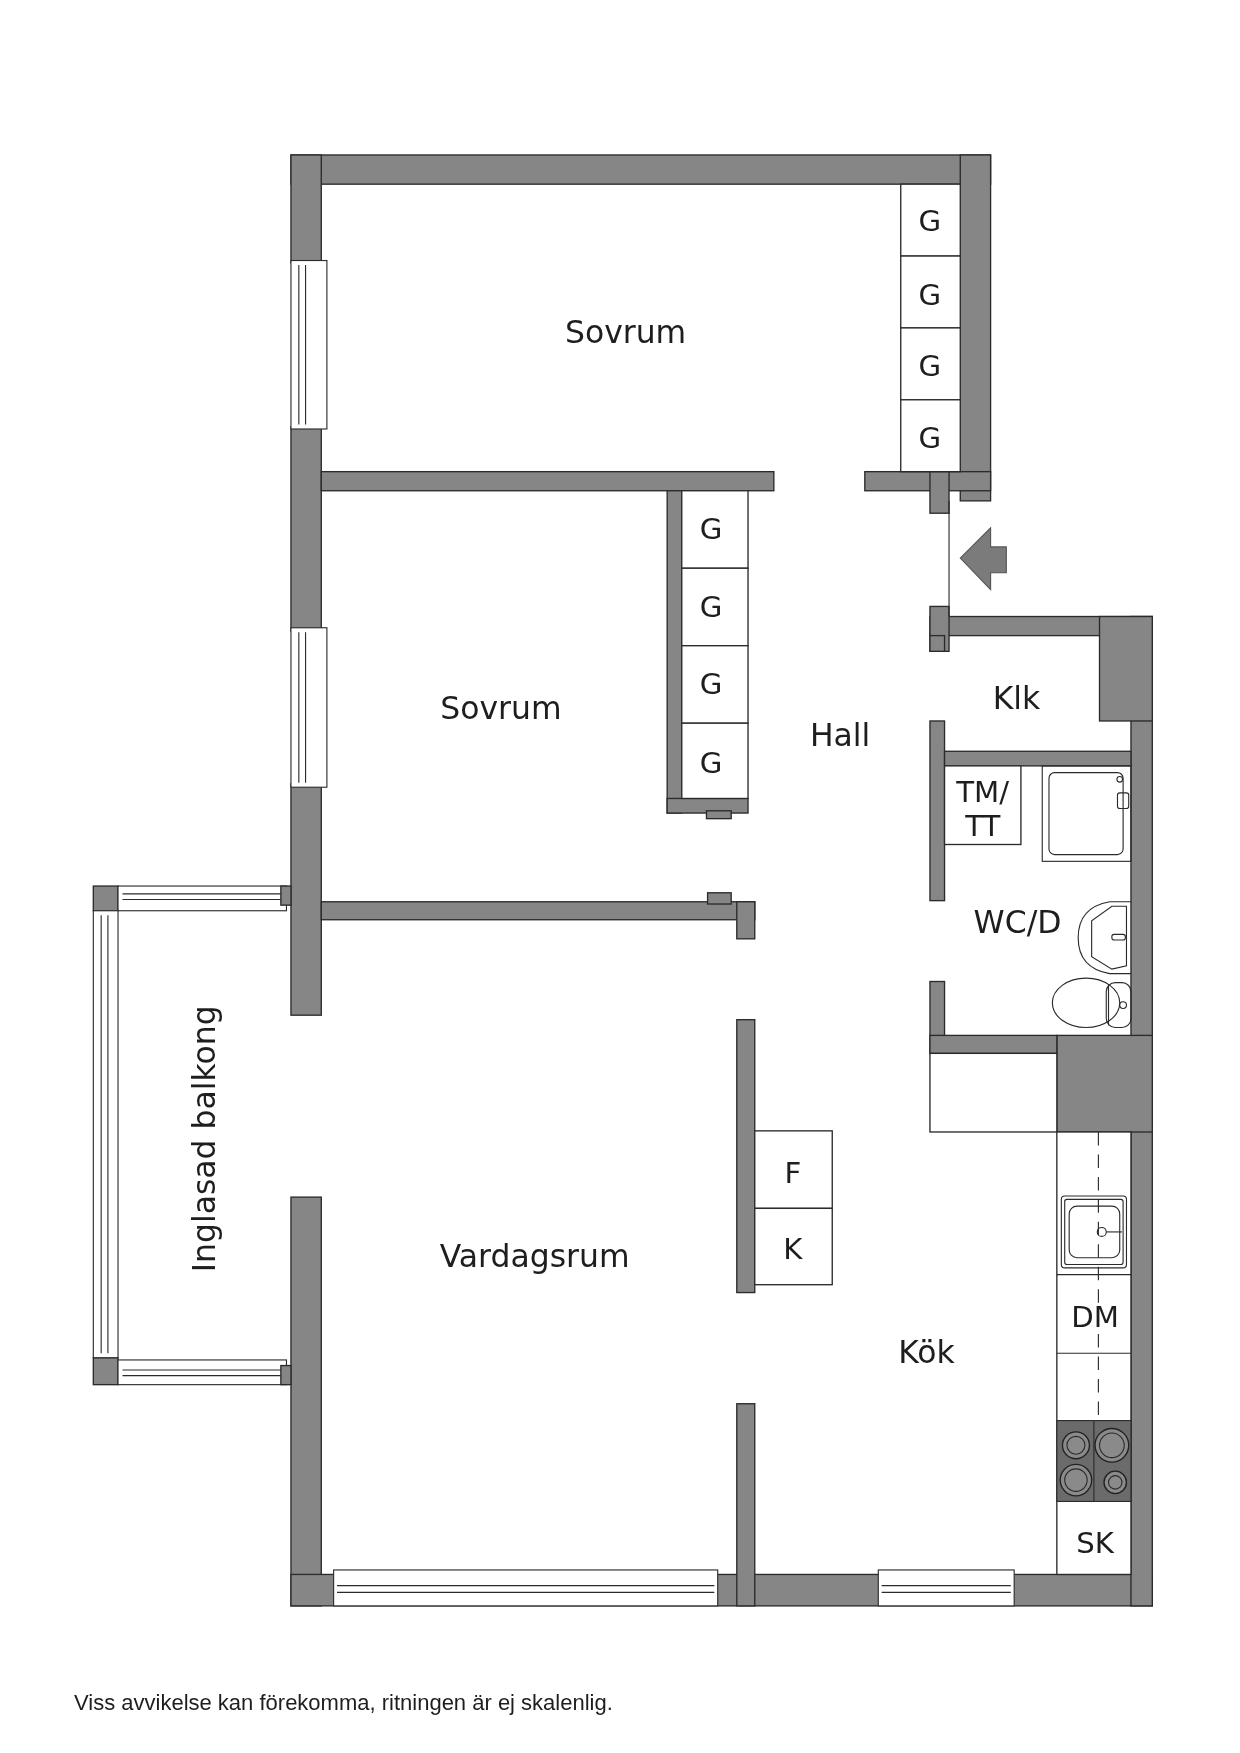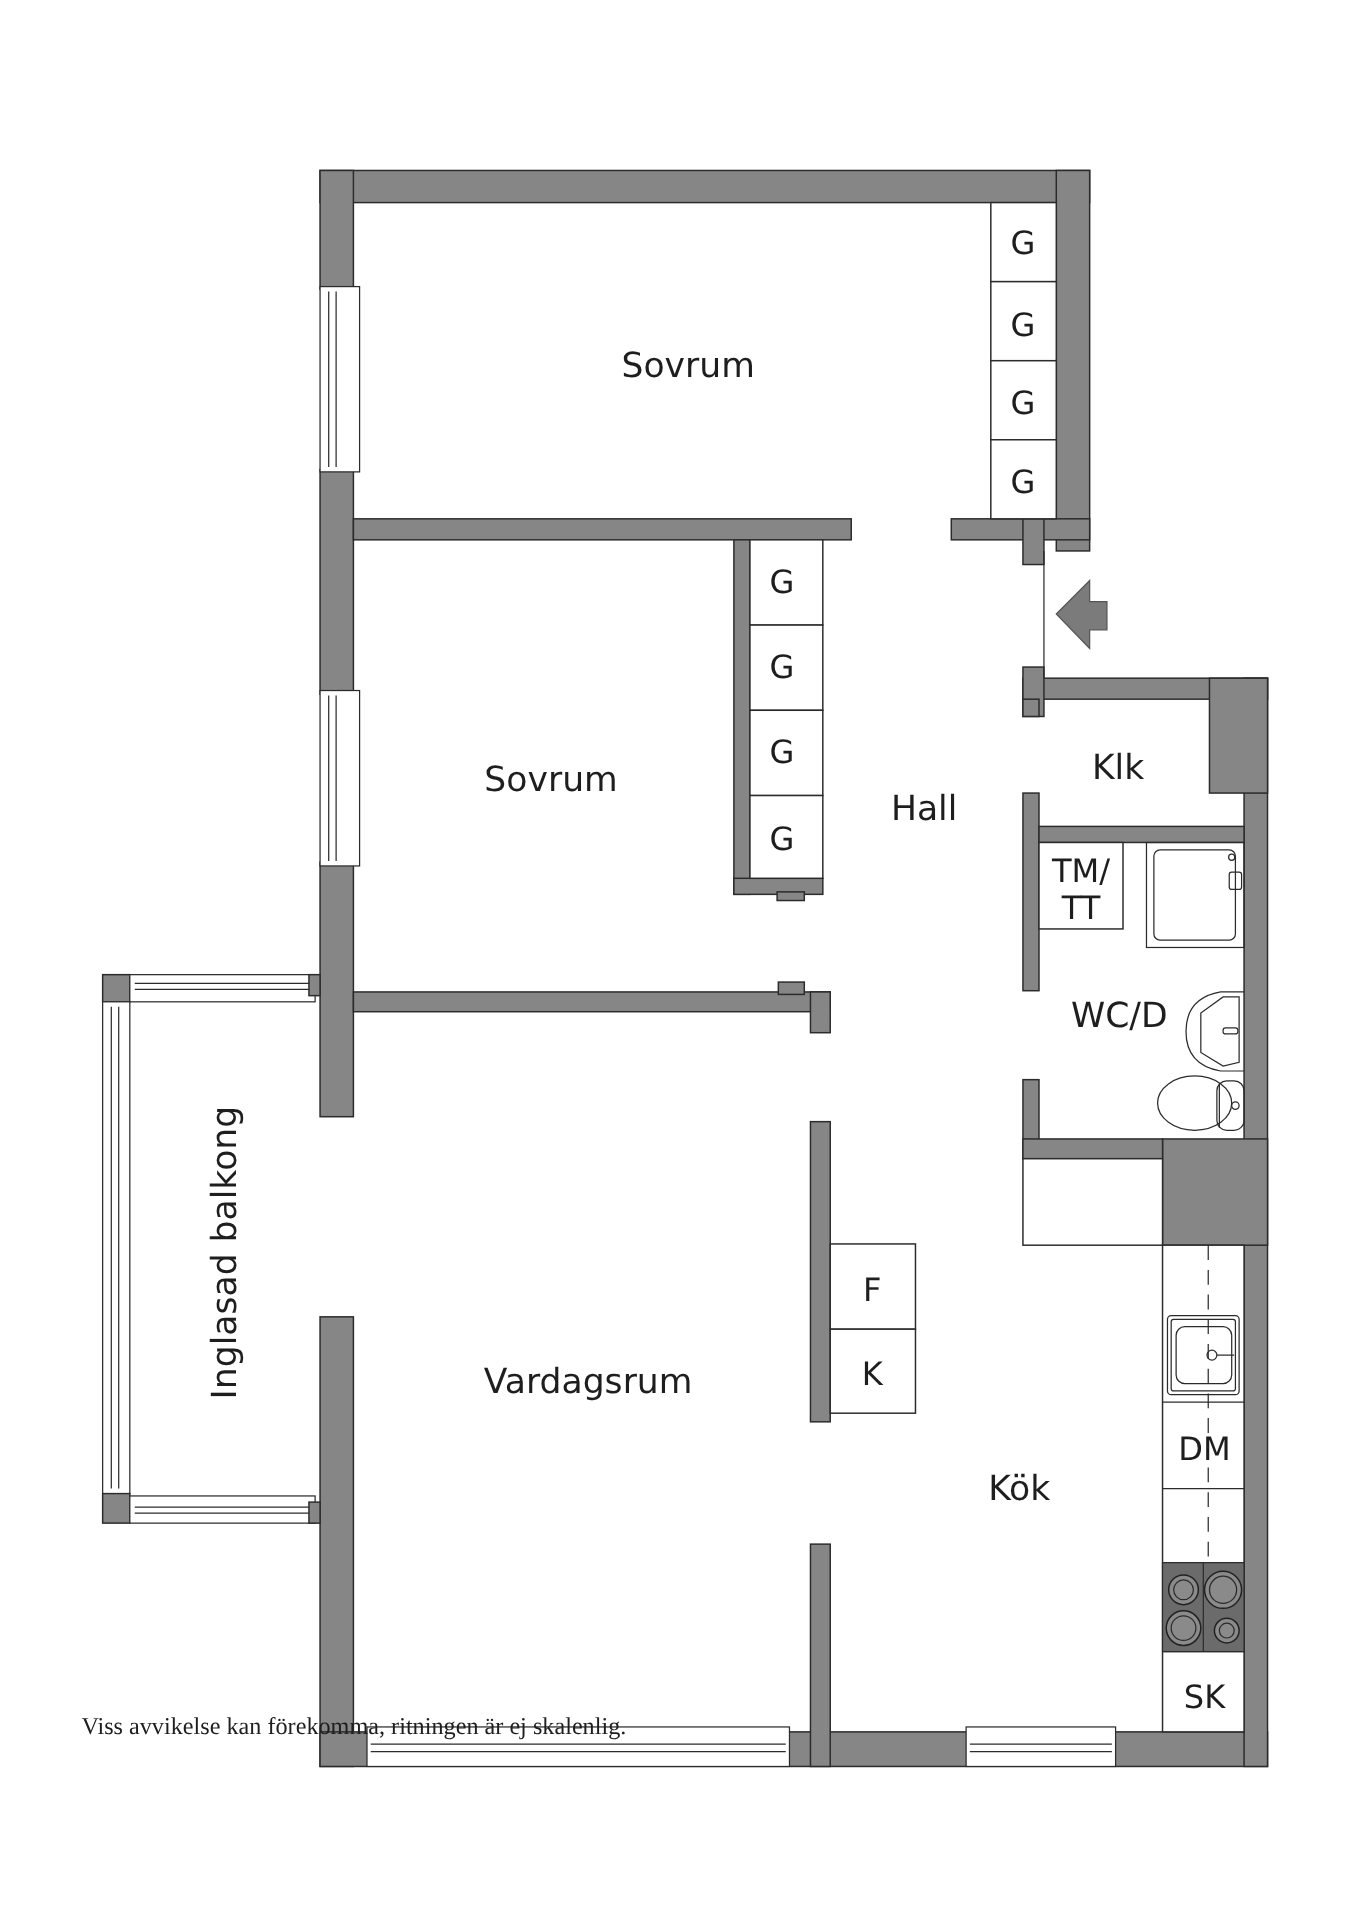--- a/index.html
+++ b/index.html
@@ -9,22 +9,22 @@
     .cell { fill: #ffffff; stroke: #2b2b2b; stroke-width: 1.2; }
     .thin { fill: none; stroke: #2b2b2b; stroke-width: 1; }
     .win  { fill: #ffffff; stroke: #2b2b2b; stroke-width: 1; }
     .lbl  { font-family: "DejaVu Sans", sans-serif; fill: #1e1e1e; }
     .room { font-size: 28px; }
     .small { font-size: 26px; }
     .stove { fill: #6b6b6b; stroke: #2b2b2b; stroke-width: 1; }
     .burner { fill: #8a8a8a; stroke: #222; stroke-width: 1.2; }
     .arrow { fill: #7b7b7b; stroke: #555; stroke-width: 1; }
     .disclaimer {
-      position: absolute; left: 74px; top: 1556px;
-      font-family: Liberation Serif, serif; font-size: 22px; color: #1e1e1e;
+      position: absolute; left: 74px; top: 1690px;
+      font-family: Liberation Sans, sans-serif; font-size: 22px; color: #1e1e1e;
       white-space: nowrap;
     }
   </style>
 </head>
 <body>
 
 <svg id="plan" viewBox="0 0 1104 1561" xmlns="http://www.w3.org/2000/svg">
 
   <g>
 

